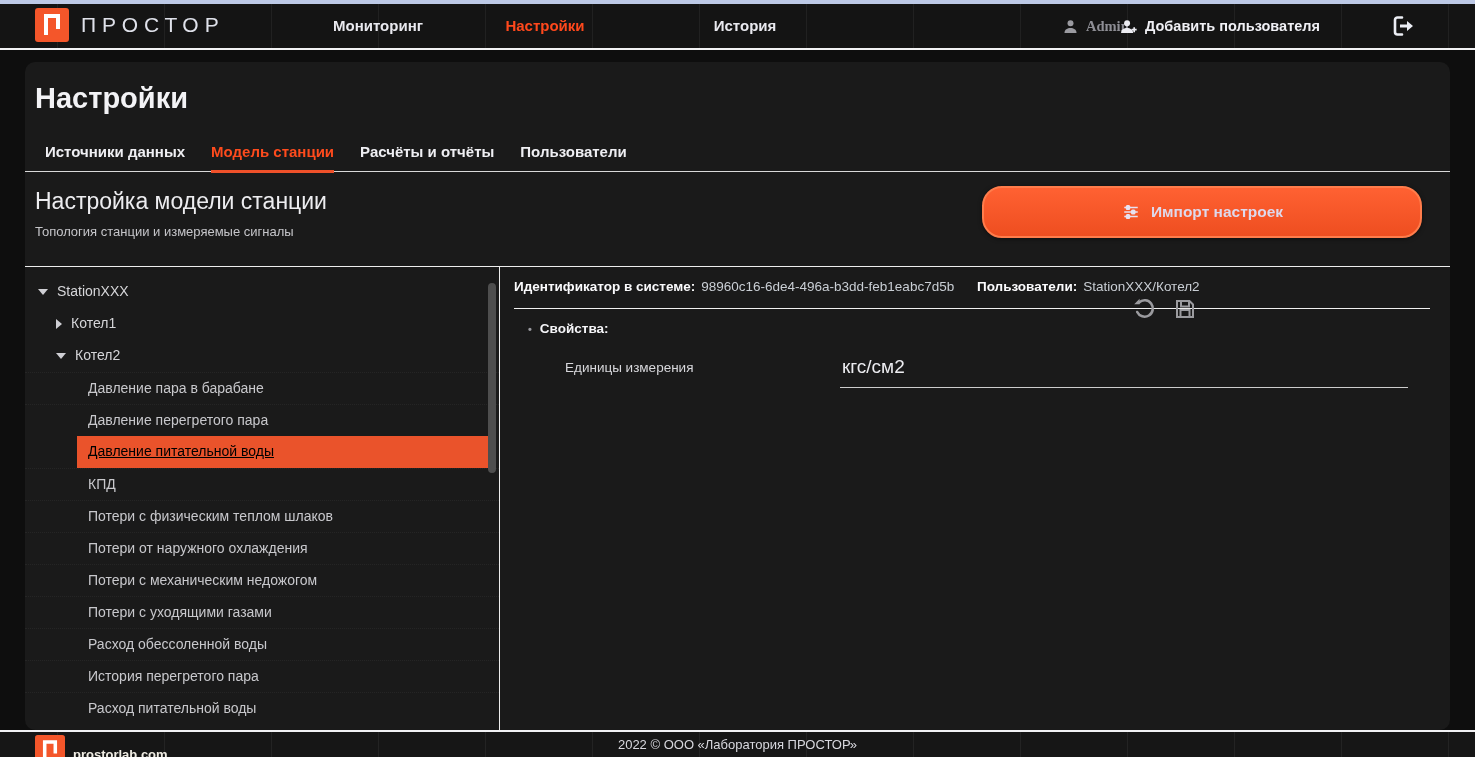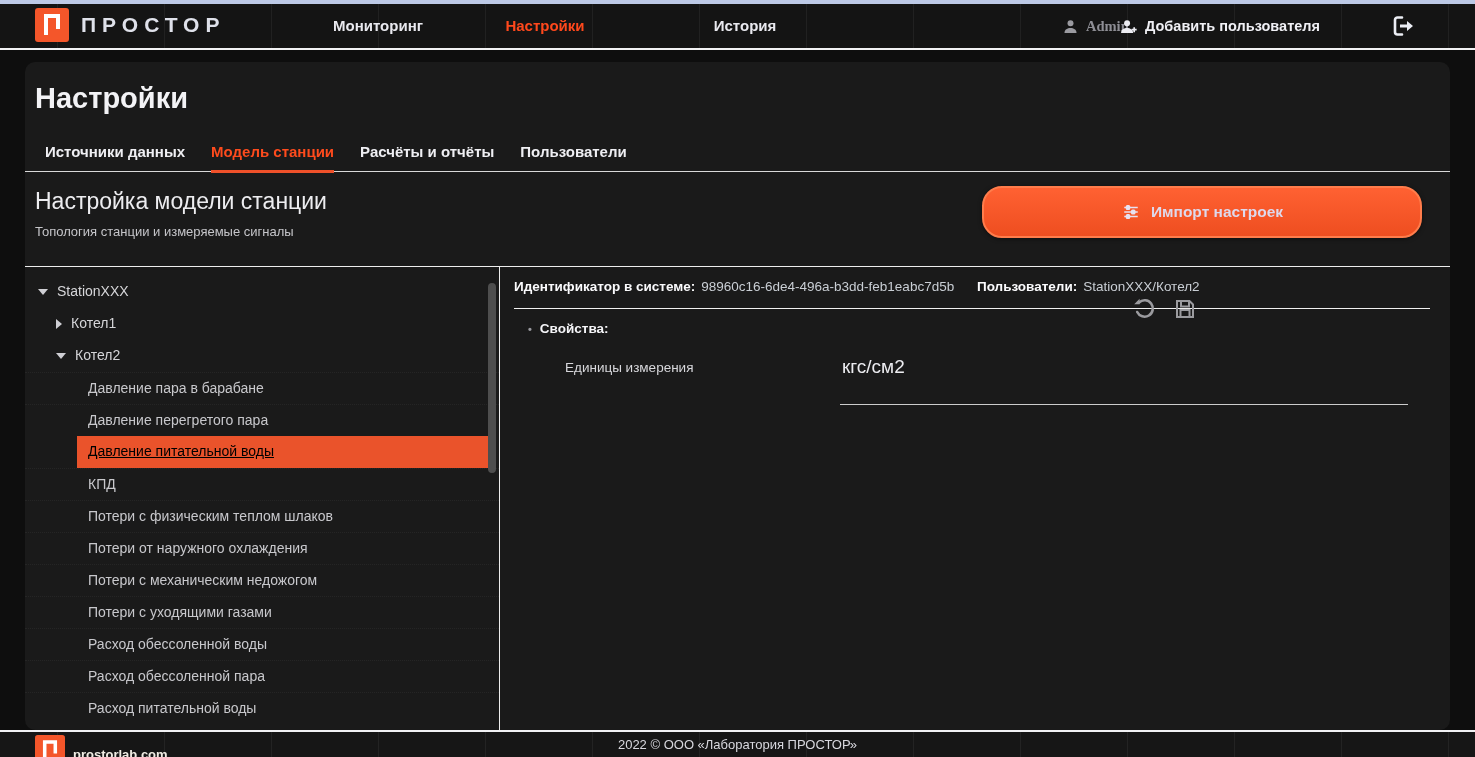--- a/index.html
+++ b/index.html
@@ -20,21 +20,21 @@
   
   header {
     position:absolute; left:0; top:4px; width:100%; height:46px;
     background-color:#141414;
     border-bottom:2px solid #f2f2f4;
     z-index:20;
   }
   .brand { position:absolute; left:35px; top:4px; display:flex; align-items:center; gap:12px; }
   .logo-box { width:34px; height:34px; display:block; }
   .brand-text {
-    font-size:21px; letter-spacing:6px; font-weight:700; color:#dfe1ea;text-align:right;
+    font-size:21px; letter-spacing:6px; font-weight:400; color:#dfe1ea;text-align:right;
   }
   .hnav-item {
     position:absolute; top:0; height:44px; line-height:44px; text-align:center;
     font-size:15px; font-weight:bold; color:#e9e9ef; cursor:pointer;
   }
   .hnav-item.active { color:#fe481c; }
   .nav-monitoring { left:308px; width:140px; }
   .nav-settings   { left:480px; width:130px; }
   .nav-history    { left:680px; width:130px; }
   .huser {
@@ -106,21 +106,21 @@
   .icon-btn { width:24px; height:24px; cursor:pointer; background:none; border:none; padding:0; }
   .dhr { border:none; border-top:1px solid #f0f0f0; margin-top:8px; }
   .props-head { margin-top:12px; font-weight:bold; color:#f5f5f8; font-size:13.5px; }
   .props-head .bullet { color:#9a9aa0; font-size:11px; margin:0 8px 0 14px; }
   .props-row { margin-top:20px; display:flex; align-items:flex-start; }
   .props-label { margin-left:51px; width:275px; color:#d8d8dc; font-size:13.5px; padding-top:4px; }
   .props-input {
     flex:1; margin-right:22px; background:transparent; border:none;
     border-bottom:1px solid #cccccc; outline:none;
     font-family:"Liberation Sans","DejaVu Sans",sans-serif;
-    font-size:19px; color:#ececf0; padding:0 0 26px 2px;
+    font-size:19px; color:#ececf0; padding:0 0 9px 2px;
   }
 
   
   footer {
     position:absolute; left:0; bottom:0; width:100%; height:27px;
     background-color:#161616; border-top:2px solid #f2f2f4;
     overflow:hidden; z-index:20;
   }
   .f-left { position:absolute; left:35px; top:3px; display:flex; align-items:flex-end; gap:8px; }
   .f-logo { width:30px; height:30px; }
@@ -215,21 +215,21 @@
       </div>
       <div class="trow leaf">Давление пара в барабане</div>
       <div class="trow leaf">Давление перегретого пара</div>
       <div class="trow leaf sel">Давление питательной воды</div>
       <div class="trow leaf">КПД</div>
       <div class="trow leaf">Потери с физическим теплом шлаков</div>
       <div class="trow leaf">Потери от наружного охлаждения</div>
       <div class="trow leaf">Потери с механическим недожогом</div>
       <div class="trow leaf">Потери с уходящими газами</div>
       <div class="trow leaf">Расход обессоленной воды</div>
-      <div class="trow leaf">Расход обессоленной пара</div>
+      <div class="trow leaf">История перегретого пара</div>
       <div class="trow leaf">Расход питательной воды</div>
       <div class="tree-scrollthumb"></div>
     </aside>
 
     <section class="details">
       <div class="meta-row meta-row1">
         <div class="meta-cell">
           <span class="meta-label">Идентификатор в системе:</span><span class="meta-value">98960c16-6de4-496a-b3dd-feb1eabc7d5b</span>
         </div>
         <div class="meta-cell">

